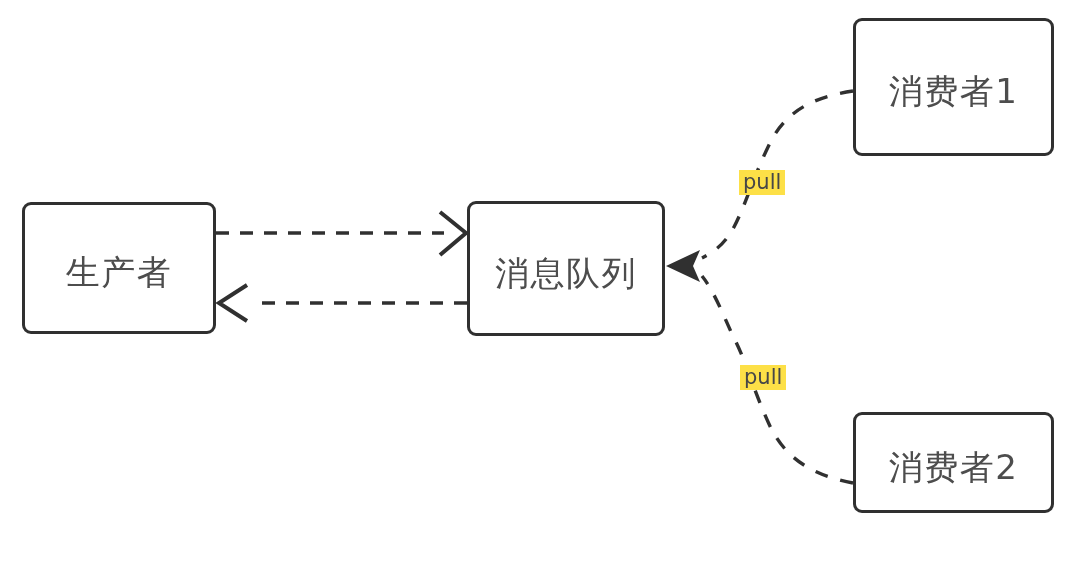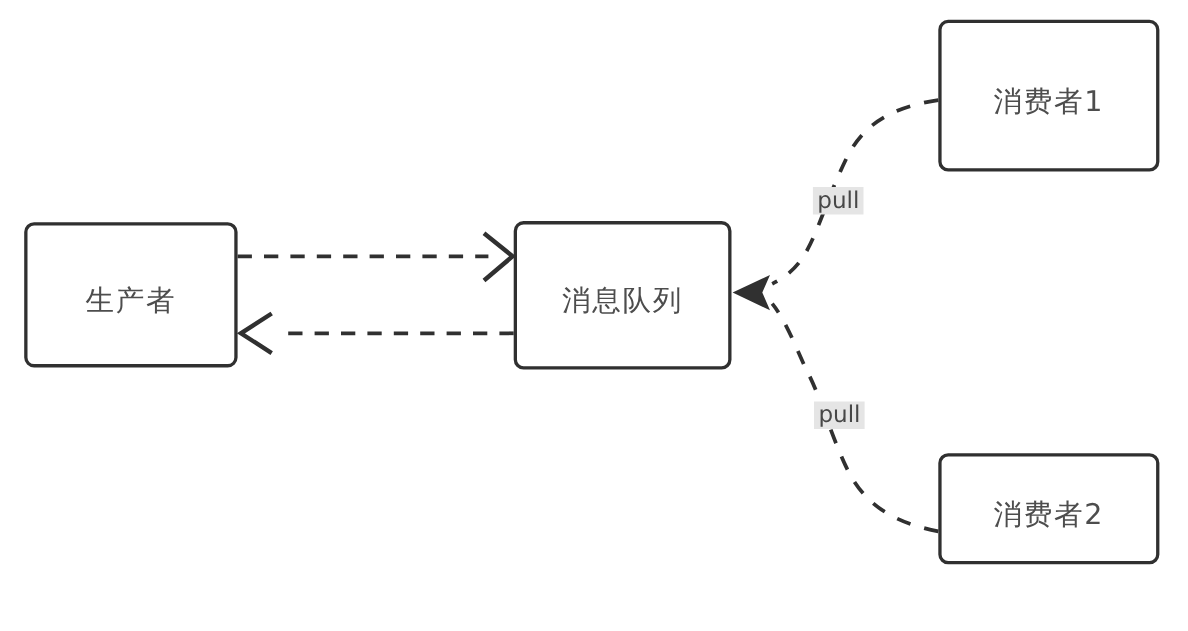--- a/index.html
+++ b/index.html
@@ -22,34 +22,34 @@
     box-sizing: border-box;
     background: #ffffff;
     border: 3.5px solid #303030;
     border-radius: 9px;
     display: flex;
     align-items: center;
     justify-content: center;
     z-index: 1;
   }
   .node-label {
-    font-size: 26px;
+    font-size: 34px;
     color: #4d4d4d;
     letter-spacing: 1.5px;
     white-space: nowrap;
     margin-top: 10px;
   }
   .node-producer  { left: 22px;  top: 202px; width: 194px; height: 132px; }
   .node-queue     { left: 467px; top: 201px; width: 198px; height: 135px; }
   .node-consumer1 { left: 853px; top: 18px;  width: 201px; height: 138px; }
   .node-consumer2 { left: 853px; top: 412px; width: 201px; height: 101px; }
   .edge-label {
     position: absolute;
     z-index: 3;
-    background: #e5e5e5;
+    background: #fde047;
     color: #474747;
     font-size: 21px;
     line-height: 1.1;
     padding: 1px 4px;
     white-space: nowrap;
   }
   .edge-label-pull-top    { left: 739px; top: 170px; }
   .edge-label-pull-bottom { left: 740px; top: 365px; }
   .edge { fill: none; stroke: #303030; }
   .edge-dashed { stroke-width: 3.4; stroke-dasharray: 13 11; }

